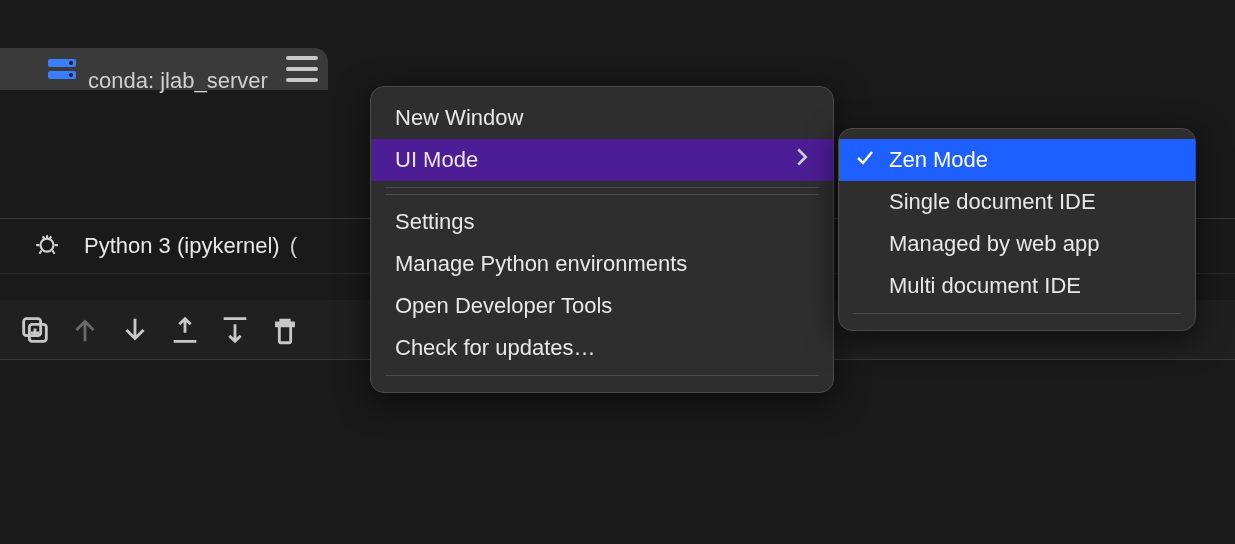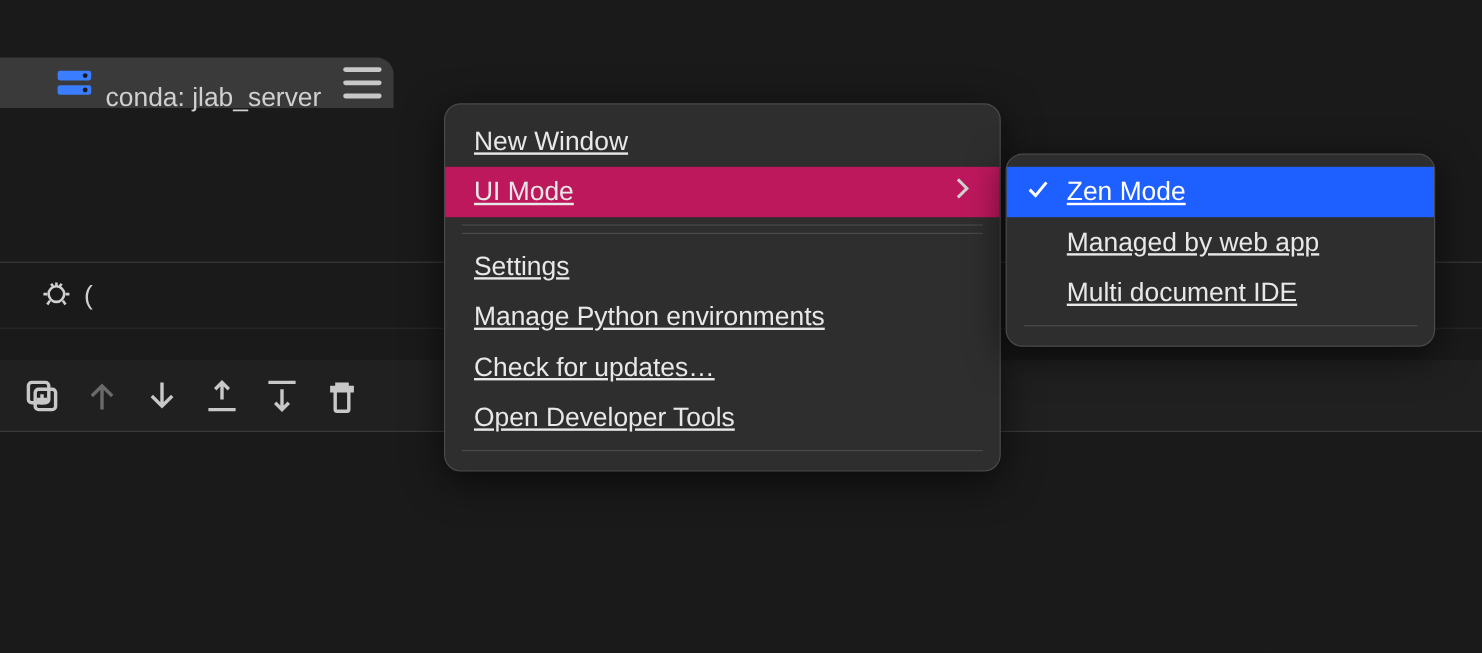--- a/index.html
+++ b/index.html
@@ -119,33 +119,32 @@
   .menu {
     position: absolute;
     top: 86px;
     left: 370px;
     width: 464px;
     background: #2e2e2e;
     border: 1px solid #4a4a4a;
     border-radius: 14px;
     box-shadow: 0 8px 32px rgba(0,0,0,0.6);
     padding: 10px 0;
-    text-decoration: underline;
   }
   .menu-item {
     padding: 8px 24px;
     font-size: 22px;
     color: #e8e8e8;
     cursor: pointer;
     display: flex;
     align-items: center;
     justify-content: space-between;
   }
   .menu-item.highlighted {
-    background: #be185d;
+    background: #4c1d95;
   }
   .menu-sep {
     height: 1px;
     background: #4a4a4a;
     margin: 6px 14px;
   }
   .chevron-right svg { width: 14px; height: 20px; }
 
   
   .submenu {
@@ -158,21 +157,20 @@
     border-radius: 14px;
     box-shadow: 0 8px 32px rgba(0,0,0,0.6);
     padding: 10px 0;
   }
   .submenu-item {
     padding: 8px 22px 8px 50px;
     font-size: 22px;
     color: #e8e8e8;
     cursor: pointer;
     position: relative;
-    text-decoration: underline;
   }
   .submenu-item.selected {
     background: #1e5fff;
     color: #fff;
   }
   .check-icon {
     position: absolute;
     left: 16px;
     top: 50%;
     transform: translateY(-50%);
@@ -195,20 +193,21 @@
   </div>
 </div>
 
 <div class="kernel-row">
   <span class="bug-icon">
     <svg viewBox="0 0 24 24" fill="none" stroke="#d0d0d0" stroke-width="2">
       <circle cx="12" cy="13" r="6"></circle>
       <path d="M12 7 V4 M8 5 L10 8 M16 5 L14 8 M5 13 H2 M19 13 H22 M7 18 L5 21 M17 18 L19 21"></path>
     </svg>
   </span>
+  <span class="kernel-label">Python 3 (ipykernel)</span>
   <span class="kernel-status">(</span>
 </div>
 
 <div class="toolbar">
   <div class="tool-btn">
     <svg viewBox="0 0 24 24">
         <rect x="8" y="8" width="12" height="12" rx="2"></rect>
         <rect x="4" y="4" width="12" height="12" rx="2"></rect>
         <path d="M12 11 v6 M9 14 h6" stroke-width="2"></path>
       </svg>
@@ -254,37 +253,40 @@
   </div>
   <div class="menu-sep"></div>
   <div class="menu-sep"></div>
   <div class="menu-item">
     <span>Settings</span>
   </div>
   <div class="menu-item">
     <span>Manage Python environments</span>
   </div>
   <div class="menu-item">
+    <span>Open Developer Tools</span>
+  </div>
+  <div class="menu-item">
     <span>Check for updates…</span>
-  </div>
-  <div class="menu-item">
-    <span>Open Developer Tools</span>
   </div>
   <div class="menu-sep"></div>
 </div>
 
 <div class="submenu">
   <div class="submenu-item selected">
     <span class="check-icon">
       <svg viewBox="0 0 20 20" fill="none" stroke="#fff" stroke-width="2.5">
           <path d="M3 11 L8 16 L17 5"></path>
         </svg>
     </span>
     <span>Zen Mode</span>
   </div>
   <div class="submenu-item">
+    <span>Single document IDE</span>
+  </div>
+  <div class="submenu-item">
     <span>Managed by web app</span>
   </div>
   <div class="submenu-item">
     <span>Multi document IDE</span>
   </div>
   <div class="menu-sep"></div>
 </div>
 
 </body></html>

